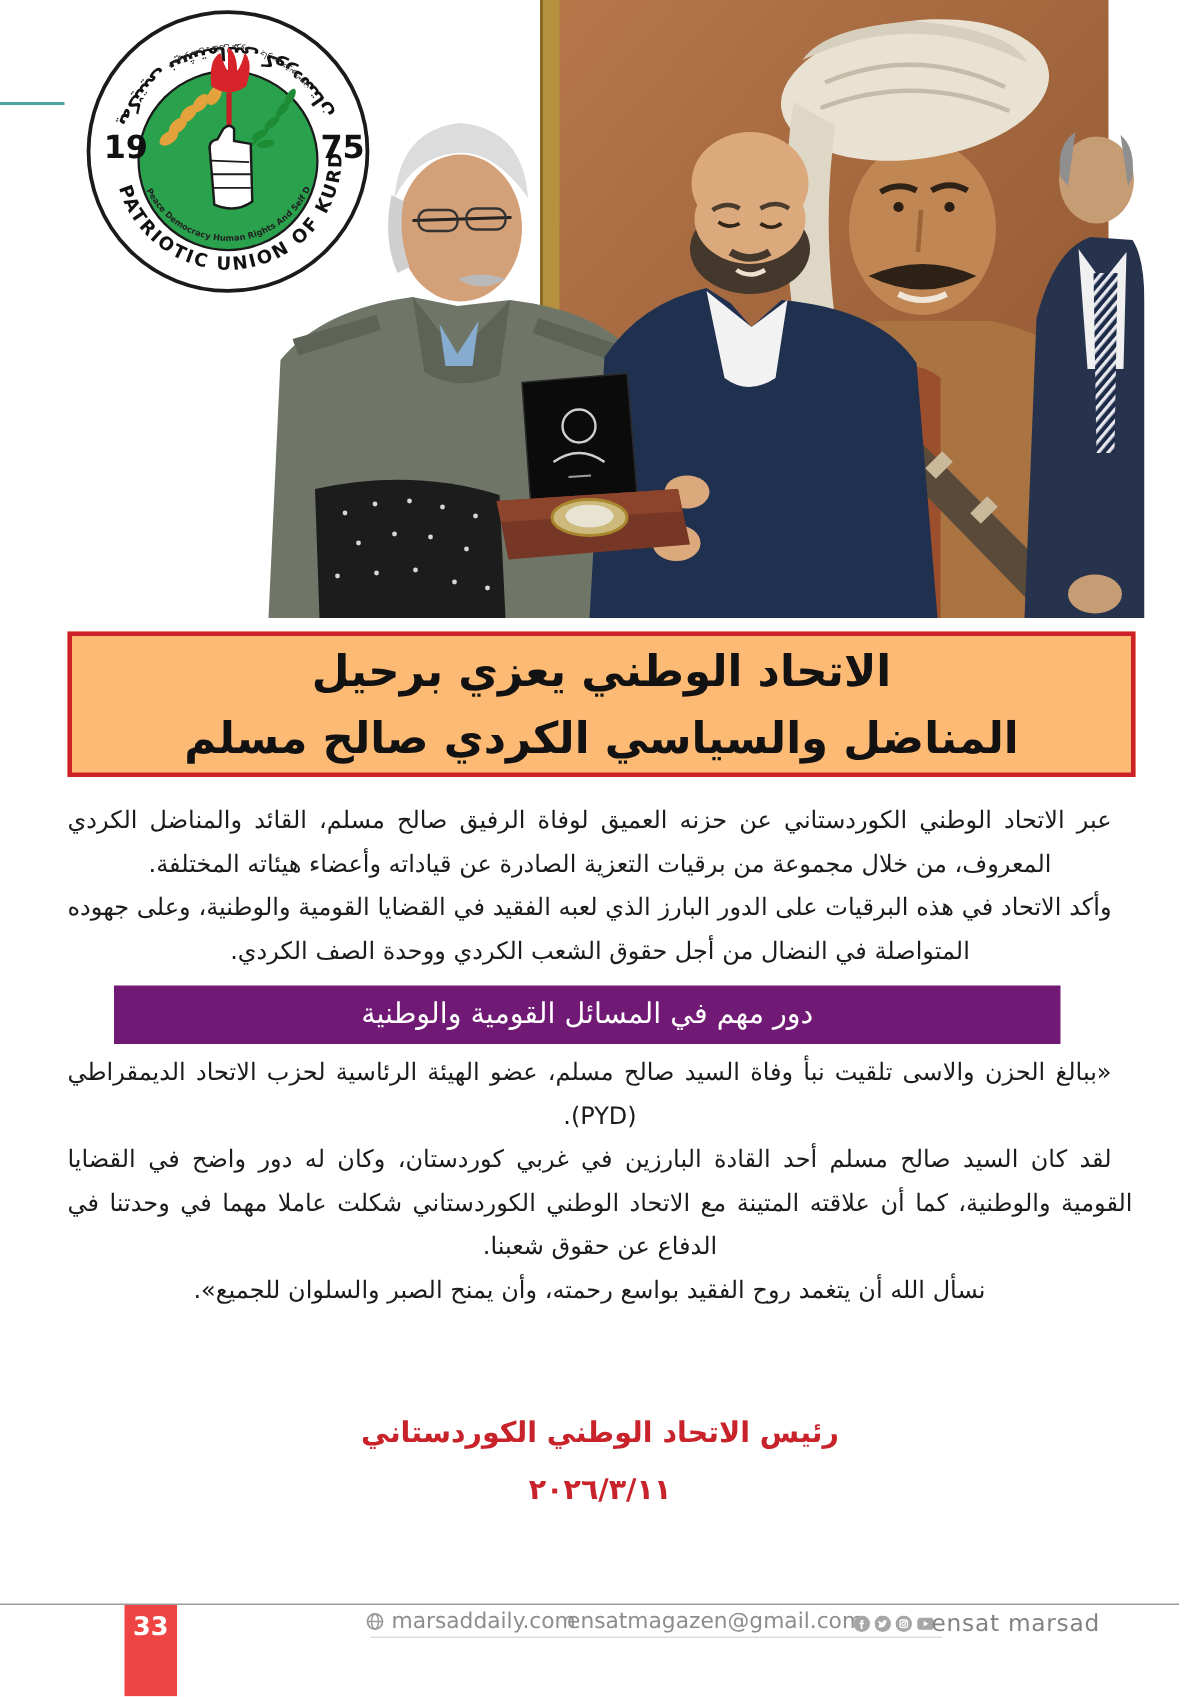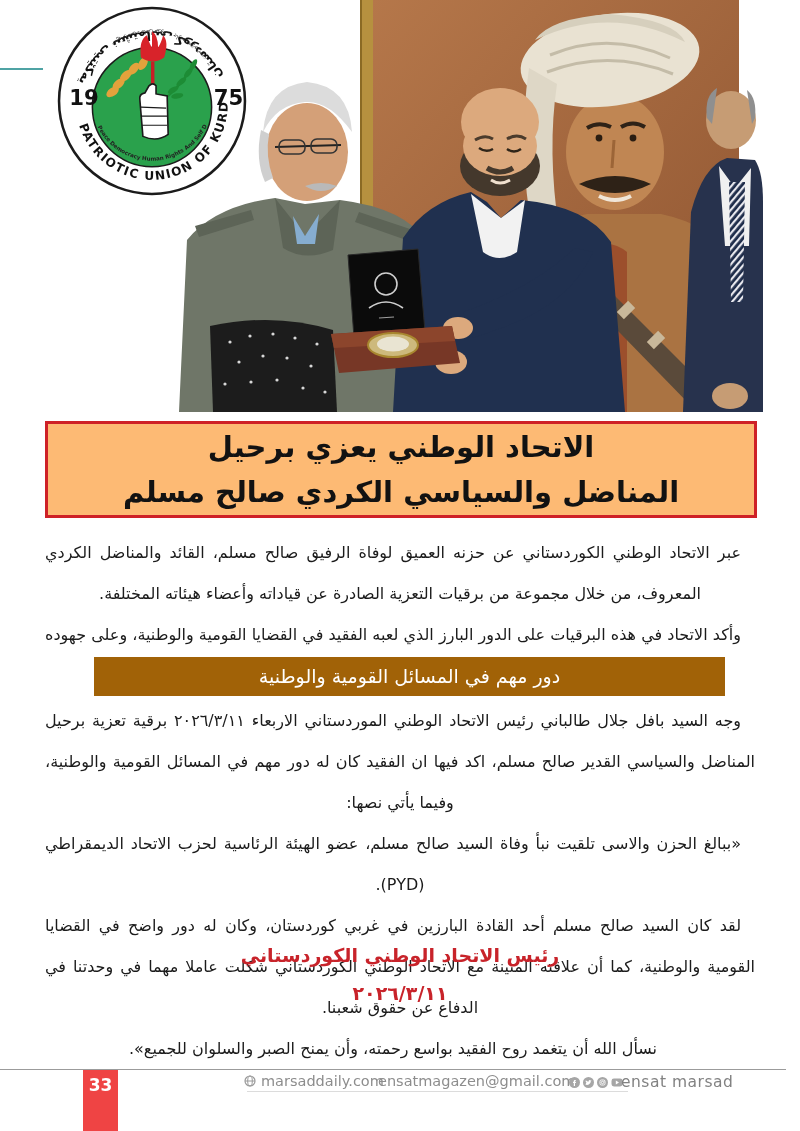--- a/index.html
+++ b/index.html
@@ -16,27 +16,27 @@
   
   .photo{left:155px;top:0;width:608px;height:412px;z-index:1;}
 
   
   .headline{left:45px;top:421px;width:712px;height:97px;box-sizing:border-box;
             border:3px solid #CE2127;background:#fdba74;direction:rtl;
             display:flex;flex-direction:column;justify-content:center;align-items:center;
             font-weight:700;font-size:29px;line-height:45px;color:#121212;text-align:center;}
 
   
-  .body-block{left:45px;width:710px;direction:rtl;font-size:16px;line-height:41px;color:#1b1b1b;}
+  .body-block{left:45px;width:710px;direction:rtl;font-size:16px;line-height:29px;color:#1b1b1b;}
   .body-block p{margin:0;text-align:justify;text-align-last:center;text-indent:14px;}
   .intro{top:532px;}
   .section-body{top:700px;}
 
   
-  .section-bar{left:94px;top:657px;width:631px;height:39px;background:#a16207;color:#fff;
+  .section-bar{left:76px;top:657px;width:631px;height:39px;background:#701a75;color:#fff;
                direction:rtl;text-align:center;font-size:19px;line-height:39px;}
 
   
   .signature{left:0;top:936px;width:800px;text-align:center;direction:rtl;
              color:#C8232A;font-weight:700;font-size:19px;line-height:38px;}
 
   
   .footer-rule{left:0;top:1069px;width:786px;height:1px;background:#9b9b9b;}
   .page-num-box{left:83px;top:1070px;width:35px;height:61px;background:#ef4444;
                 color:#fff;font-weight:700;font-size:17px;text-align:center;padding-top:5px;box-sizing:border-box;}
@@ -222,21 +222,20 @@
   </div>
 
   <div class="abs body-block intro">
     <p>عبر الاتحاد الوطني الكوردستاني عن حزنه العميق لوفاة الرفيق صالح مسلم، القائد والمناضل الكردي المعروف، من خلال مجموعة من برقيات التعزية الصادرة عن قياداته وأعضاء هيئاته المختلفة.</p>
     <p>وأكد الاتحاد في هذه البرقيات على الدور البارز الذي لعبه الفقيد في القضايا القومية والوطنية، وعلى جهوده المتواصلة في النضال من أجل حقوق الشعب الكردي ووحدة الصف الكردي.</p>
   </div>
 
   <div class="abs section-bar">دور مهم في المسائل القومية والوطنية</div>
 
   <div class="abs body-block section-body">
-    <p>وجه السيد بافل جلال طالباني رئيس الاتحاد الوطني الموردستاني الاربعاء ٢٠٢٦/٣/١١ برقية تعزية برحيل المناضل والسياسي القدير صالح مسلم، اكد فيها ان الفقيد كان له دور مهم في المسائل القومية والوطنية، وفيما يأتي نصها:</p>
     <p>«ببالغ الحزن والاسى تلقيت نبأ وفاة السيد صالح مسلم، عضو الهيئة الرئاسية لحزب الاتحاد الديمقراطي (PYD).</p>
     <p>لقد كان السيد صالح مسلم أحد القادة البارزين في غربي كوردستان، وكان له دور واضح في القضايا القومية والوطنية، كما أن علاقته المتينة مع الاتحاد الوطني الكوردستاني شكلت عاملا مهما في وحدتنا في الدفاع عن حقوق شعبنا.</p>
     <p>نسأل الله أن يتغمد روح الفقيد بواسع رحمته، وأن يمنح الصبر والسلوان للجميع».</p>
   </div>
 
   <div class="abs signature">
     <div>رئيس الاتحاد الوطني الكوردستاني</div>
     <div>٢٠٢٦/٣/١١</div>
   </div>
 

